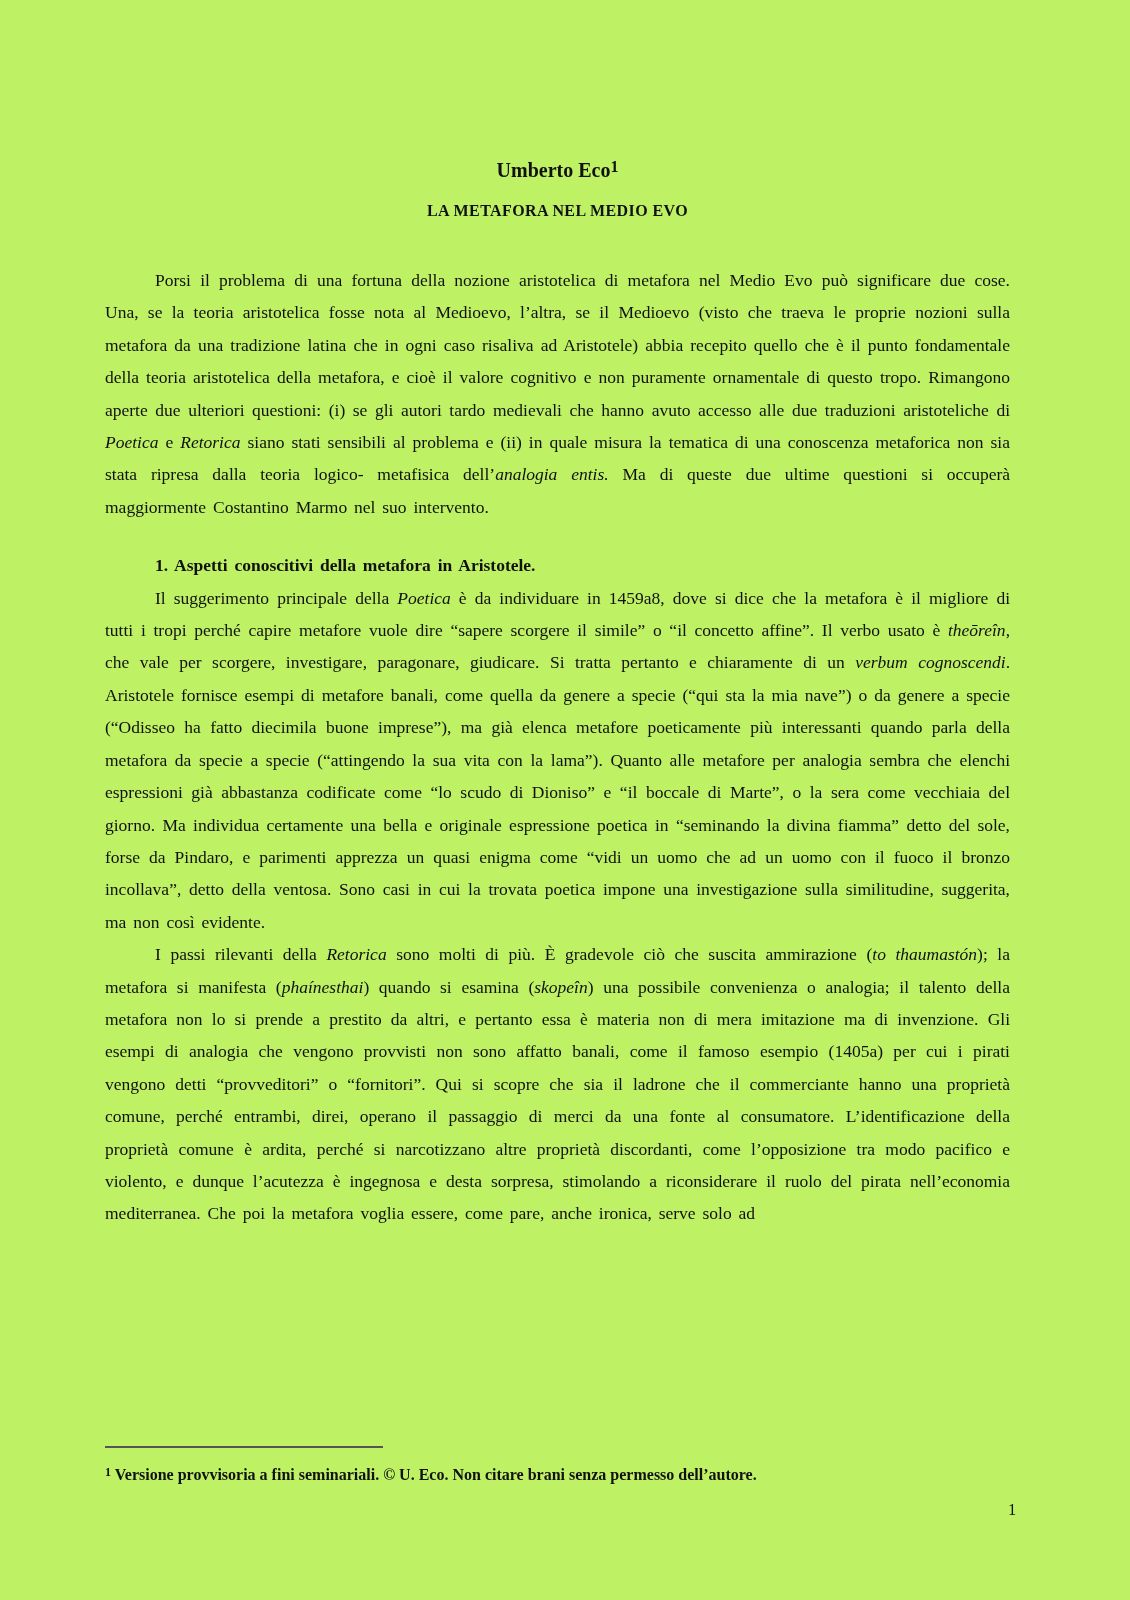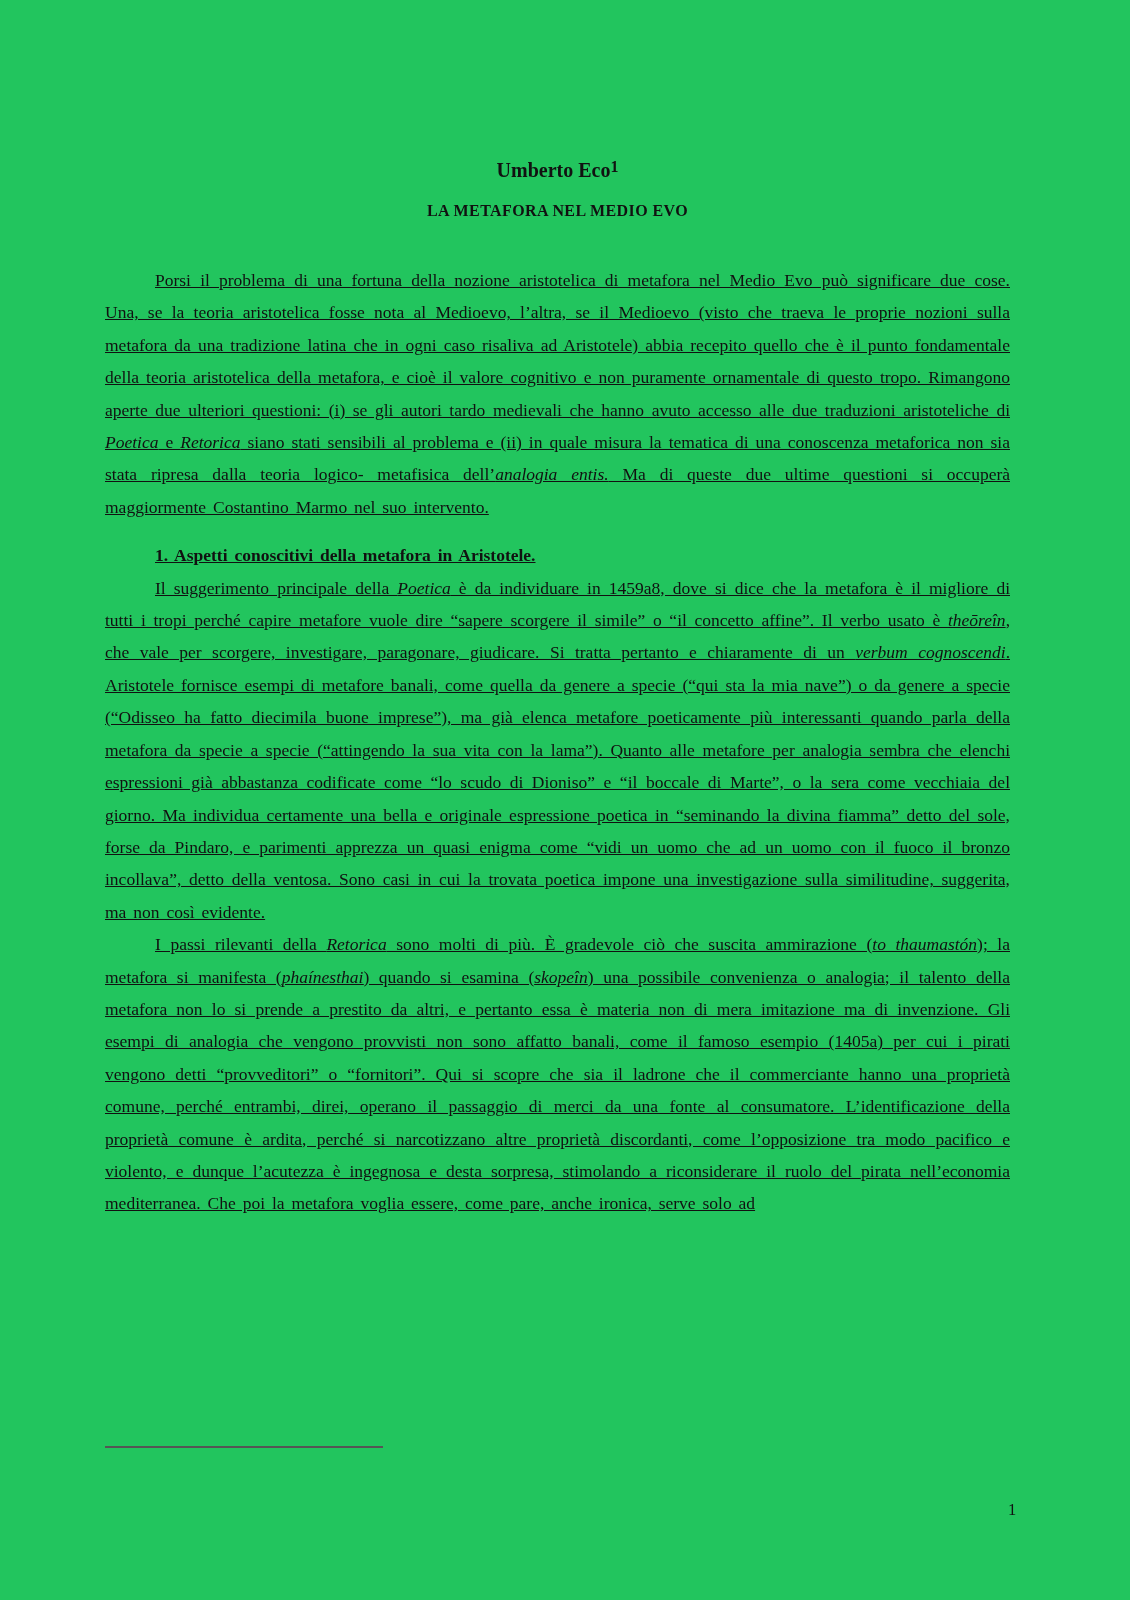--- a/index.html
+++ b/index.html
@@ -4,21 +4,21 @@
 <style>
   html, body {
     margin: 0;
     padding: 0;
     background: #ffffff;
   }
   .page {
     position: relative;
     width: 1130px;
     height: 1600px;
-    background: #22c55e;
+    background: #bef264;
     color: #111111;
     font-family: "Liberation Serif", "DejaVu Serif", serif;
     overflow: hidden;
   }
   .title-block {
     position: absolute;
     left: 105px;
     top: 158px;
     width: 905px;
     text-align: center;
@@ -46,24 +46,23 @@
     top: 264px;
     width: 905px;
     font-size: 17.5px;
     line-height: 32.4px;
     text-align: justify;
     word-spacing: 2.5px;
   }
   .text-body p {
     margin: 0;
     text-indent: 50px;
-    text-decoration: underline;
   }
   .text-body p.heading {
-    margin-top: 16px;
+    margin-top: 26px;
     font-weight: bold;
   }
   .it { font-style: italic; }
   .footnote {
     position: absolute;
     left: 105px;
     top: 1446px;
     width: 905px;
   }
   .footnote-rule {
@@ -103,17 +102,18 @@
 
   <div class="text-body">
       <p><span>Porsi il problema di una fortuna della nozione aristotelica di metafora nel Medio Evo può significare due cose. Una, se la teoria aristotelica fosse nota al Medioevo, l’altra, se il Medioevo (visto che traeva le proprie nozioni sulla metafora da una tradizione latina che in ogni caso risaliva ad Aristotele) abbia recepito quello che è il punto fondamentale della teoria aristotelica della metafora, e cioè il valore cognitivo e non puramente ornamentale di questo tropo. Rimangono aperte due ulteriori questioni: (i) se gli autori tardo medievali che hanno avuto accesso alle due traduzioni aristoteliche di </span><span class="it">Poetica</span><span> e </span><span class="it">Retorica</span><span> siano stati sensibili al problema e (ii) in quale misura la tematica di una conoscenza metaforica non sia stata ripresa dalla teoria logico- metafisica dell’</span><span class="it">analogia entis.</span><span> Ma di queste due ultime questioni si occuperà maggiormente Costantino Marmo nel suo intervento.</span></p>
       <p class="heading"><span>1. Aspetti conoscitivi della metafora in Aristotele.</span></p>
       <p><span>Il suggerimento principale della </span><span class="it">Poetica</span><span> è da individuare in 1459a8, dove si dice che la metafora è il migliore di tutti i tropi perché capire metafore vuole dire “sapere scorgere il simile” o “il concetto affine”. Il verbo usato è </span><span class="it">theōreîn</span><span>, che vale per scorgere, investigare, paragonare, giudicare. Si tratta pertanto e chiaramente di un </span><span class="it">verbum cognoscendi</span><span>. Aristotele fornisce esempi di metafore banali, come quella da genere a specie (“qui sta la mia nave”) o da genere a specie (“Odisseo ha fatto diecimila buone imprese”), ma già elenca metafore poeticamente più interessanti quando parla della metafora da specie a specie (“attingendo la sua vita con la lama”). Quanto alle metafore per analogia sembra che elenchi espressioni già abbastanza codificate come “lo scudo di Dioniso” e “il boccale di Marte”, o la sera come vecchiaia del giorno. Ma individua certamente una bella e originale espressione poetica in “seminando la divina fiamma” detto del sole, forse da Pindaro, e parimenti apprezza un quasi enigma come “vidi un uomo che ad un uomo con il fuoco il bronzo incollava”, detto della ventosa. Sono casi in cui la trovata poetica impone una investigazione sulla similitudine, suggerita, ma non così evidente.</span></p>
       <p><span>I passi rilevanti della </span><span class="it">Retorica</span><span> sono molti di più. È gradevole ciò che suscita ammirazione (</span><span class="it">to thaumastón</span><span>); la metafora si manifesta (</span><span class="it">phaínesthai</span><span>) quando si esamina (</span><span class="it">skopeîn</span><span>) una possibile convenienza o analogia; il talento della metafora non lo si prende a prestito da altri, e pertanto essa è materia non di mera imitazione ma di invenzione. Gli esempi di analogia che vengono provvisti non sono affatto banali, come il famoso esempio (1405a) per cui i pirati vengono detti “provveditori” o “fornitori”. Qui si scopre che sia il ladrone che il commerciante hanno una proprietà comune, perché entrambi, direi, operano il passaggio di merci da una fonte al consumatore. L’identificazione della proprietà comune è ardita, perché si narcotizzano altre proprietà discordanti, come l’opposizione tra modo pacifico e violento, e dunque l’acutezza è ingegnosa e desta sorpresa, stimolando a riconsiderare il ruolo del pirata nell’economia mediterranea. Che poi la metafora voglia essere, come pare, anche ironica, serve solo ad</span></p>
     </div>
 
   <div class="footnote">
     <div class="footnote-rule"></div>
+    <div class="footnote-text"><sup>1</sup> <span>Versione provvisoria a fini seminariali. © U. Eco. Non citare brani senza permesso dell’autore.</span></div>
   </div>
 
   <div class="page-number">1</div>
 
 </div>
 
 </body></html>

